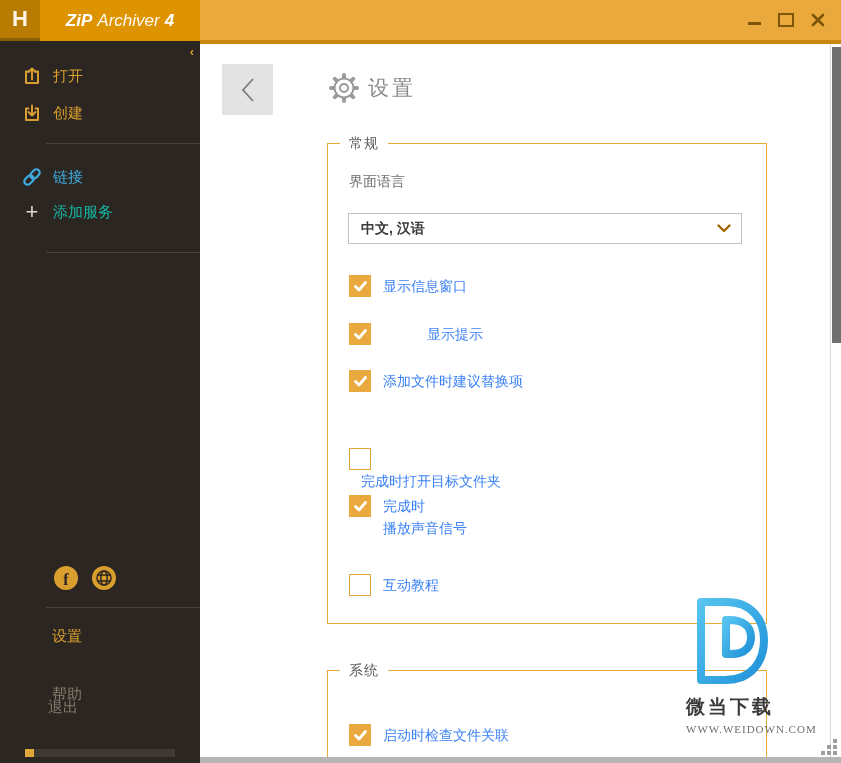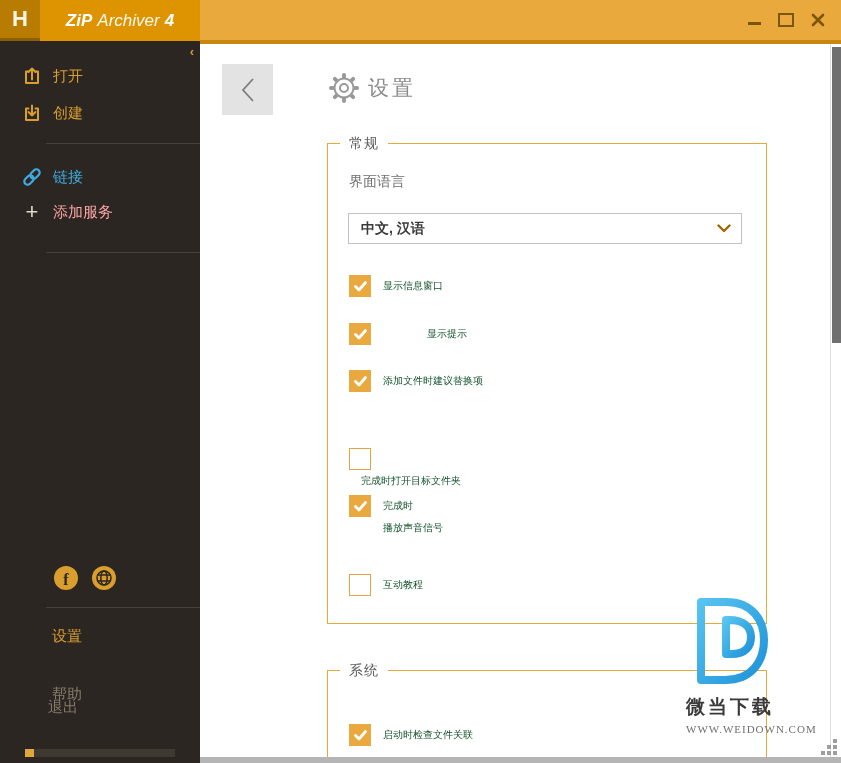--- a/index.html
+++ b/index.html
@@ -24,21 +24,21 @@
   .min-glyph{width:13px;height:3px;background:#7c5608;margin-top:6px;}
   .max-glyph{width:12px;height:10px;border:2px solid #7c5608;}
   
   .sidebar{position:absolute;left:0;top:44px;width:200px;height:719px;background:#2b2621;}
   .collapse{position:absolute;top:2px;right:6px;color:#d99e2e;font-size:13px;font-weight:bold;line-height:12px;}
   .side-item{position:absolute;left:0;width:200px;height:28px;display:flex;align-items:center;}
   .side-item .ic{width:24px;height:24px;margin-left:20px;flex:none;display:flex;align-items:center;justify-content:center;}
   .side-item .lbl{margin-left:9px;font-size:15px;}
   .gold-t{color:#d99e2e;}
   .blue-t{color:#3fabe0;}
-  .light-t{color:#fca5a5;}
+  .light-t{color:#14b8a6;}
   .muted-t{color:#847b6c;}
   .divider{position:absolute;left:46px;right:0;height:1px;background:#46413a;}
   .plus-glyph{color:#ddd8ce;font-size:22px;font-weight:400;line-height:20px;}
   .soc{position:absolute;width:24px;height:24px;border-radius:50%;background:#d99e2e;
     display:flex;align-items:center;justify-content:center;}
   .soc-f{color:#2b2621;font-weight:bold;font-size:16px;font-family:"Liberation Serif",serif;margin-top:3px;}
   .side-hscroll{position:absolute;left:25px;top:705px;width:150px;height:8px;background:#3e3a32;}
   .side-hthumb{position:absolute;left:0;top:0;width:9px;height:8px;background:#e0a83a;}
   
   .main{position:absolute;left:200px;top:44px;width:641px;height:719px;background:#fff;overflow:hidden;}
@@ -53,21 +53,21 @@
   .g2{left:127px;top:626px;width:438px;height:200px;}
   .field-label{position:absolute;left:21px;top:29px;font-size:14px;color:#6f6f6f;}
   .select{position:absolute;left:20px;top:69px;width:394px;height:31px;border:1px solid #c2c2c2;
     background:#fff;display:flex;align-items:center;box-sizing:border-box;}
   .select .val{margin-left:12px;font-size:14px;font-weight:bold;color:#3a3a3a;}
   .select .chev{margin-left:auto;margin-right:10px;display:flex;}
   .cb-row{position:absolute;left:21px;display:flex;align-items:flex-start;}
   .cb{width:22px;height:22px;flex:none;display:flex;align-items:center;justify-content:center;box-sizing:border-box;}
   .cb.on{background:#eaa93e;}
   .cb.off{background:#fff;border:1px solid #e2a53d;}
-  .cb-lbl{margin-left:12px;font-size:10px;color:#14532d;line-height:22px;}
+  .cb-lbl{margin-left:12px;font-size:14px;color:#3b82f6;line-height:22px;}
   
   .vscroll{position:absolute;right:0;top:0;width:10px;height:719px;border-left:1px solid #dcdcdc;background:#fff;}
   .vthumb{position:absolute;left:1px;top:3px;width:9px;height:296px;background:#707070;}
   .bottom-strip{position:absolute;left:0;bottom:0;width:641px;height:6px;background:#b5b5b5;}
   .grip{position:absolute;right:4px;bottom:8px;width:16px;height:16px;}
   .grip i{position:absolute;width:4px;height:4px;background:#9e9e9e;}
   
   .watermark{position:absolute;left:486px;top:550px;width:144px;text-align:left;pointer-events:none;}
   .wm-brand{font-size:19px;font-weight:bold;color:#3a3a3a;letter-spacing:3px;margin-top:4px;}
   .wm-url{font-size:11px;color:#6f6f6f;font-family:"Liberation Serif",serif;letter-spacing:1px;margin-top:3px;}

